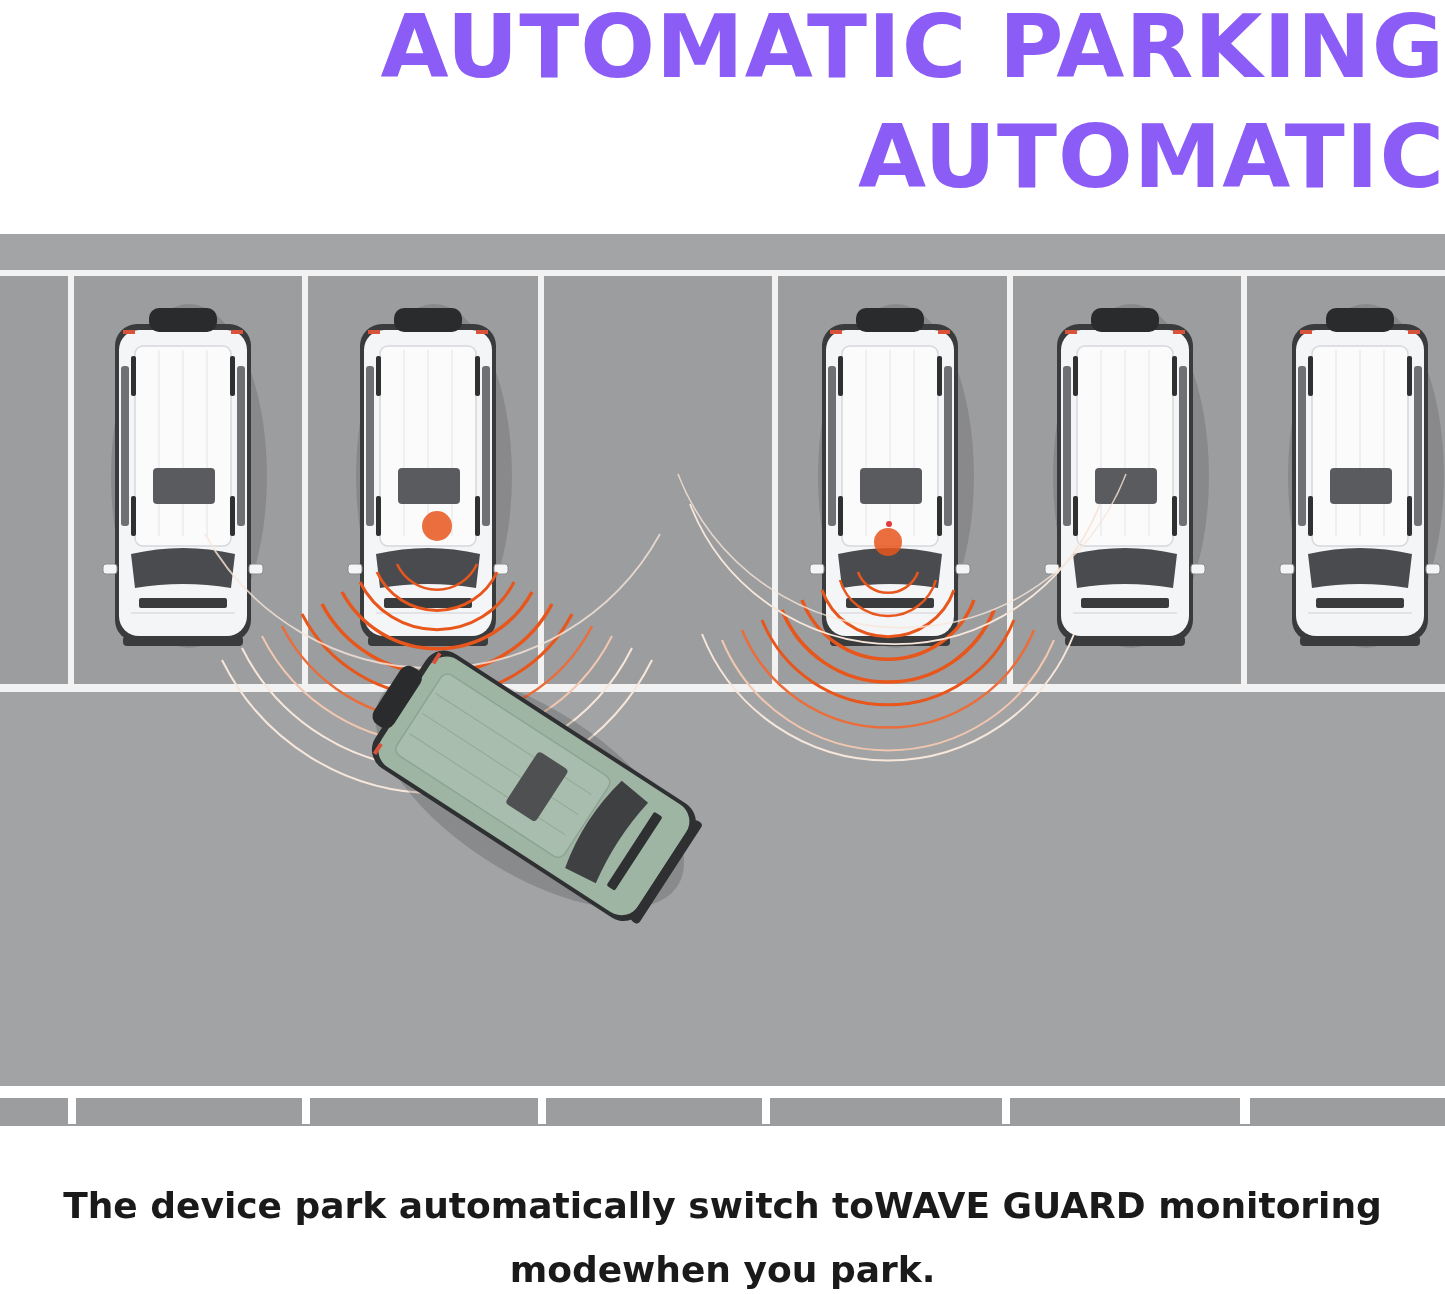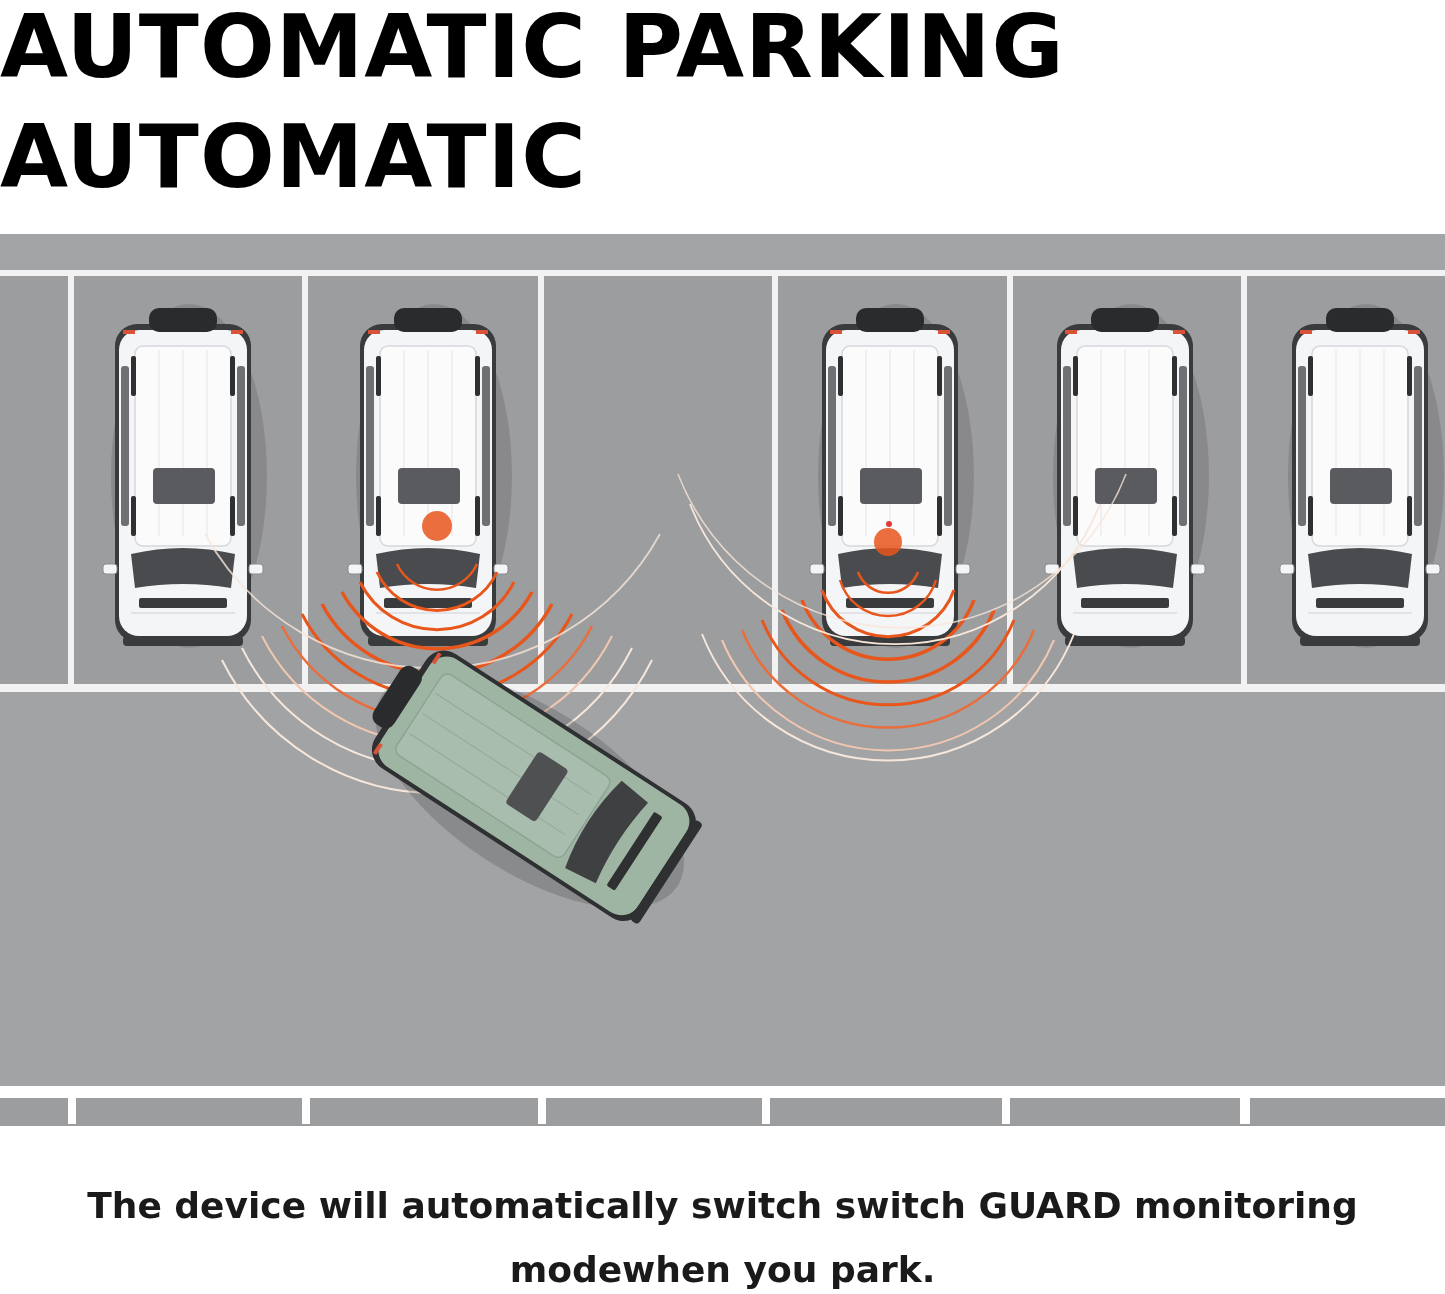--- a/index.html
+++ b/index.html
@@ -1,19 +1,19 @@
 <!DOCTYPE html>
 <html><head>
 <meta charset="utf-8">
 <style>
   html, body { margin: 0; padding: 0; background: #ffffff; }
   body { width: 1445px; height: 1294px; position: relative; overflow: hidden;
          font-family: "DejaVu Sans", "Liberation Sans", sans-serif; }
-  .headline { position: absolute; left: 0; top: 0; width: 1445px; text-align: left;
-              color: #000000; font-weight: bold; font-size: 88px; line-height: 110px;
+  .headline { position: absolute; left: 0; top: 0; width: 1445px; text-align: right;
+              color: #8b5cf6; font-weight: bold; font-size: 88px; line-height: 110px;
               letter-spacing: 1px; }
   .headline .line { display: block; }
   .headline .l1 { margin-top: -8px; }
   .scene { position: absolute; left: 0; top: 234px; width: 1445px; height: 892px; }
   .caption { position: absolute; left: 0; top: 1174px; width: 1445px; text-align: center;
              color: #1a1a1a; font-weight: bold; font-size: 36px; line-height: 64px; }
   .caption .line { display: block; }
 </style>
 </head>
 <body>
@@ -143,15 +143,15 @@
       <line x1="24" y1="-126" x2="24" y2="60" stroke="#93a898" stroke-width="1"></line>
       <rect x="-30" y="-8" width="62" height="36" rx="4" fill="#4e5052"></rect>
       <path d="M -52 78 Q 0 66 52 78 L 48 112 Q 0 104 -48 112 Z" fill="#3e4042"></path>
       <rect x="-44" y="122" width="88" height="10" rx="2" fill="#2f3032"></rect>
       <rect x="-60" y="160" width="120" height="10" rx="4" fill="#2f3032"></rect>
     </g>
   </svg>
 </div>
 
 <div class="caption">
-  <span class="line">The device will automatically switch switch GUARD monitoring</span>
+  <span class="line">The device park automatically switch toWAVE GUARD monitoring</span>
   <span class="line">modewhen you park.</span>
 </div>
 
 </body></html>

